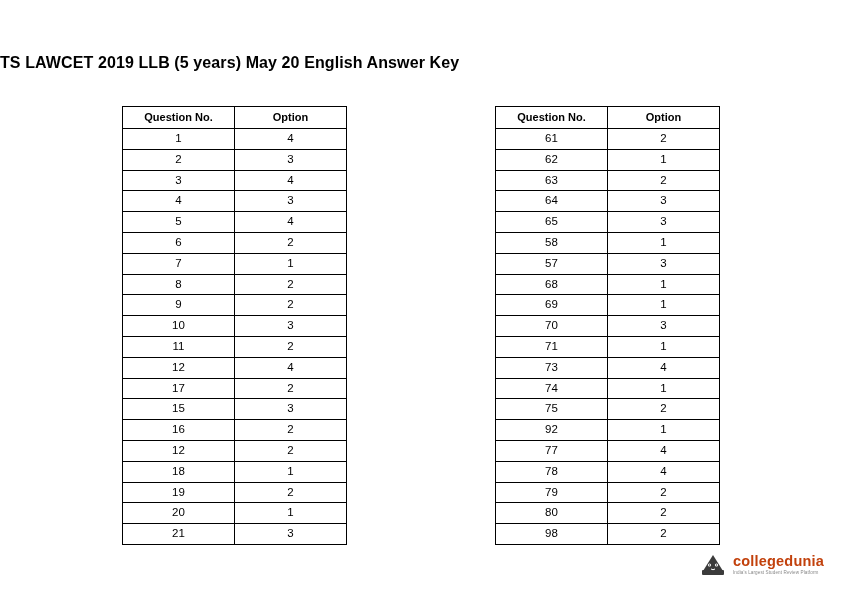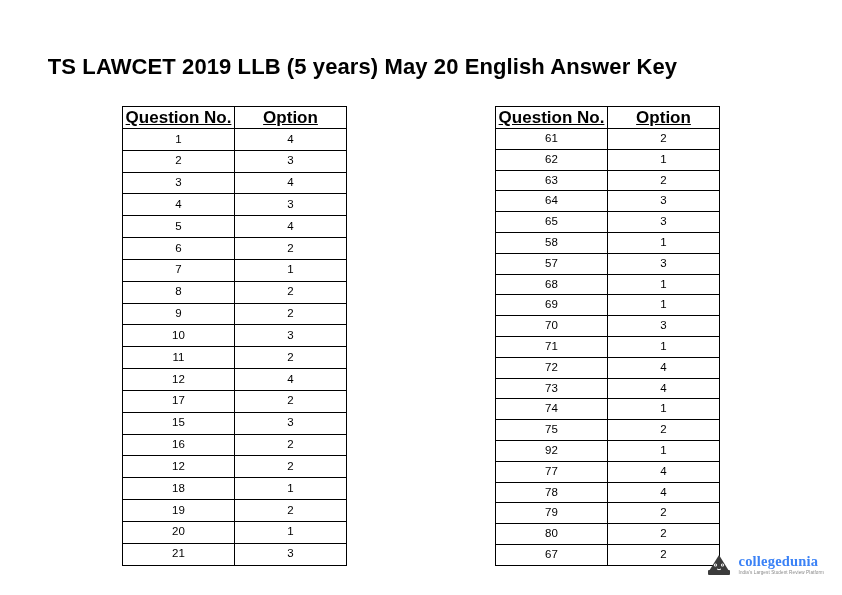--- a/index.html
+++ b/index.html
@@ -19,22 +19,21 @@
     position: relative;
     width: 842px;
     height: 595px;
     box-sizing: border-box;
   }
   .title {
     position: absolute;
     top: 54px;
     left: 0;
     width: 725px;
-    text-align: center;
-    font-size: 22px;
+    font-size: 16px;
     font-weight: bold;
     letter-spacing: 0.1px;
   }
   .tables {
     position: absolute;
     top: 106px;
     left: 0;
     width: 842px;
     display: flex;
     justify-content: center;
@@ -49,24 +48,23 @@
   table.answer-table td {
     border: 1px solid #000000;
     text-align: center;
     font-size: 11.5px;
     height: 19.8px;
     line-height: 19.8px;
     padding: 0;
   }
   table.answer-table th {
     font-weight: bold;
-    font-size: 17px;
+    font-size: 11px;
     height: 21px;
     line-height: 21px;
-    text-decoration: underline;
   }
   table.answer-table col.c-q { width: 112px; }
   table.answer-table col.c-o { width: 112px; }
   .watermark {
     position: absolute;
     right: 18px;
     bottom: 16px;
     display: flex;
     align-items: center;
     gap: 6px;
@@ -78,23 +76,22 @@
   }
   .wm-text {
     display: flex;
     flex-direction: column;
     justify-content: center;
     line-height: 1;
   }
   .wm-name {
     font-size: 14.5px;
     font-weight: bold;
-    color: #3b82f6;
+    color: #c2410c;
     letter-spacing: 0.2px;
-    font-family: Liberation Serif, serif;
   }
   .wm-tag {
     font-size: 4.6px;
     color: #8a8a8a;
     letter-spacing: 0.1px;
     margin-top: 2px;
   }
 </style>
 </head>
 <body>
@@ -250,24 +247,20 @@
           </tr>
         <tr>
             <td>70</td>
             <td>3</td>
           </tr>
         <tr>
             <td>71</td>
             <td>1</td>
           </tr>
         <tr>
-            <td>72</td>
-            <td>4</td>
-          </tr>
-        <tr>
             <td>73</td>
             <td>4</td>
           </tr>
         <tr>
             <td>74</td>
             <td>1</td>
           </tr>
         <tr>
             <td>75</td>
             <td>2</td>
@@ -286,21 +279,21 @@
           </tr>
         <tr>
             <td>79</td>
             <td>2</td>
           </tr>
         <tr>
             <td>80</td>
             <td>2</td>
           </tr>
         <tr>
-            <td>67</td>
+            <td>98</td>
             <td>2</td>
           </tr>
       </tbody>
     </table>
 
   </div>
 
   <div class="watermark">
     <span class="wm-logo">
       <svg width="28" height="28" viewBox="0 0 28 28" aria-hidden="true">

